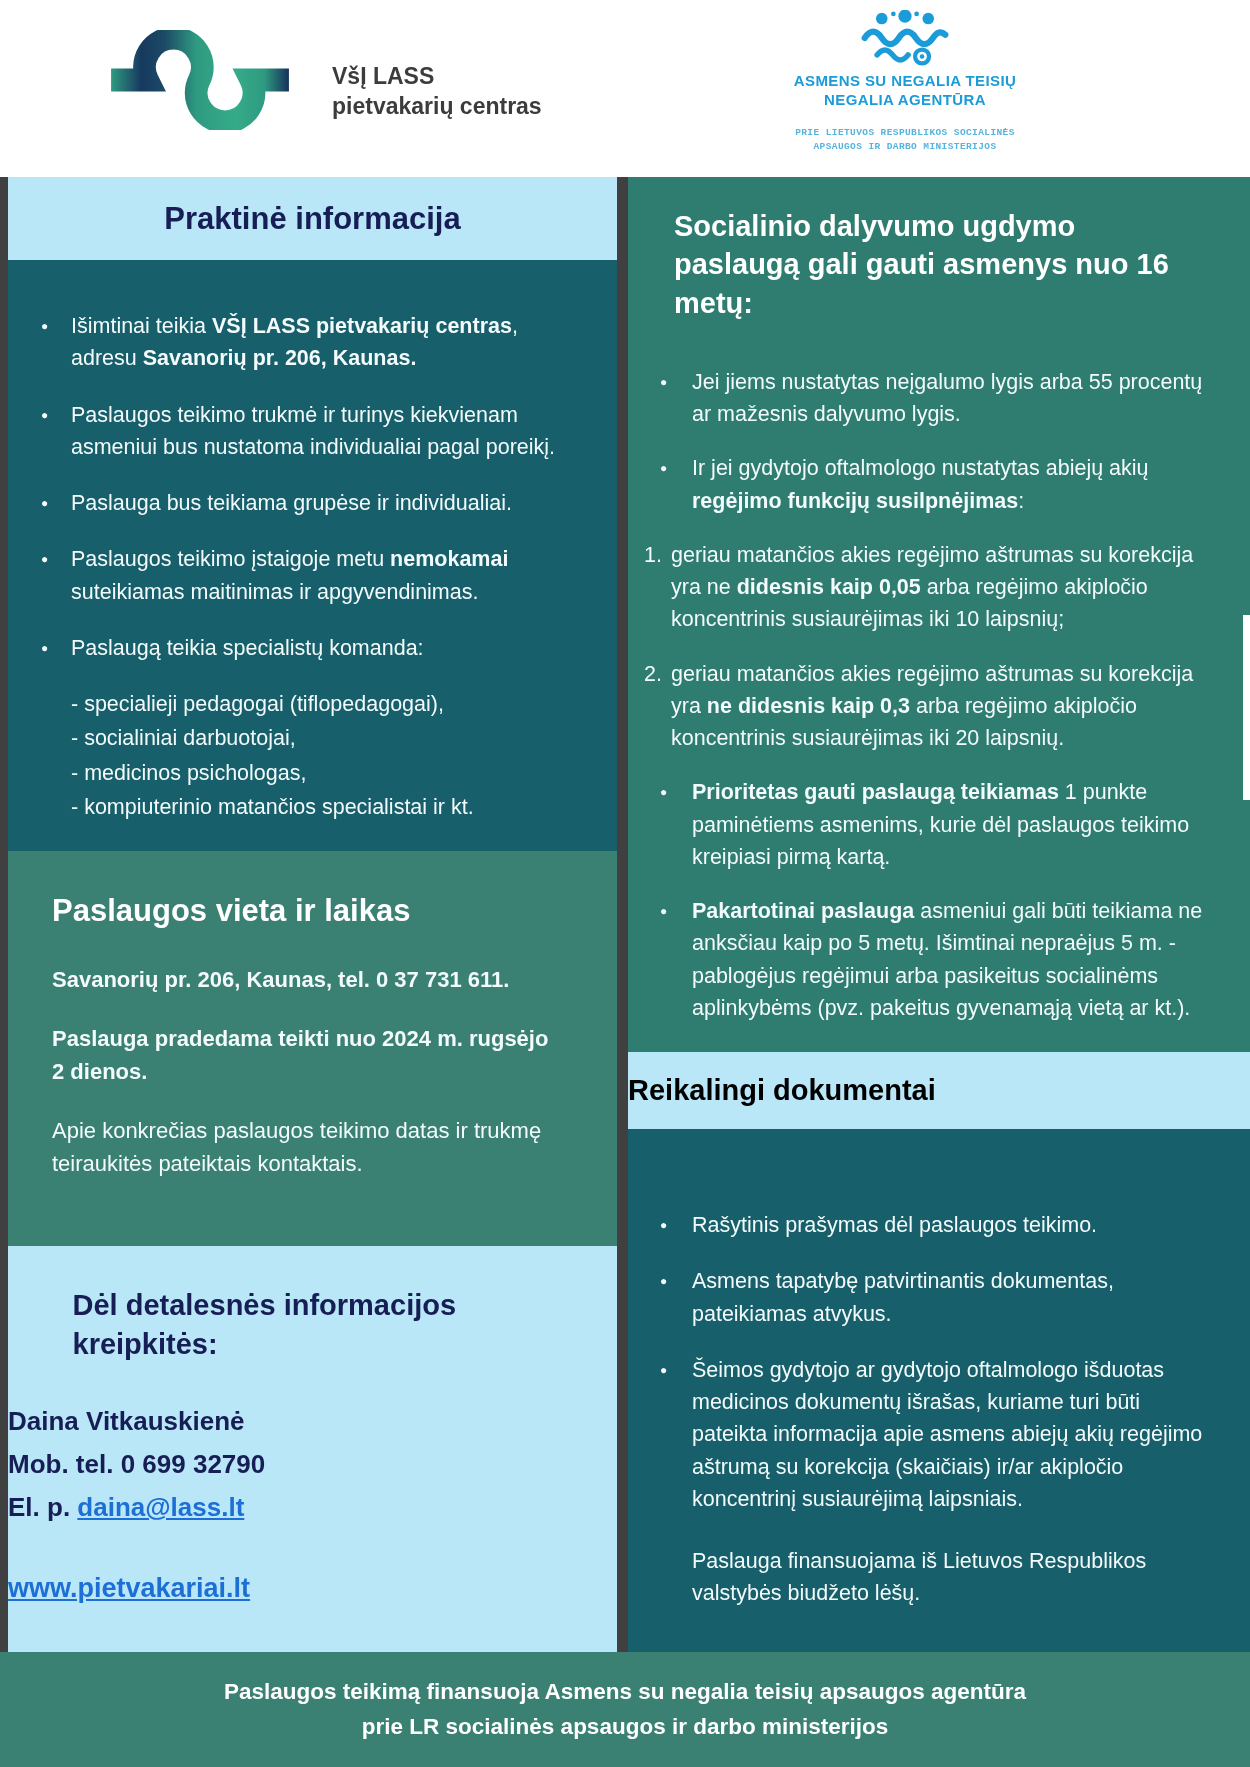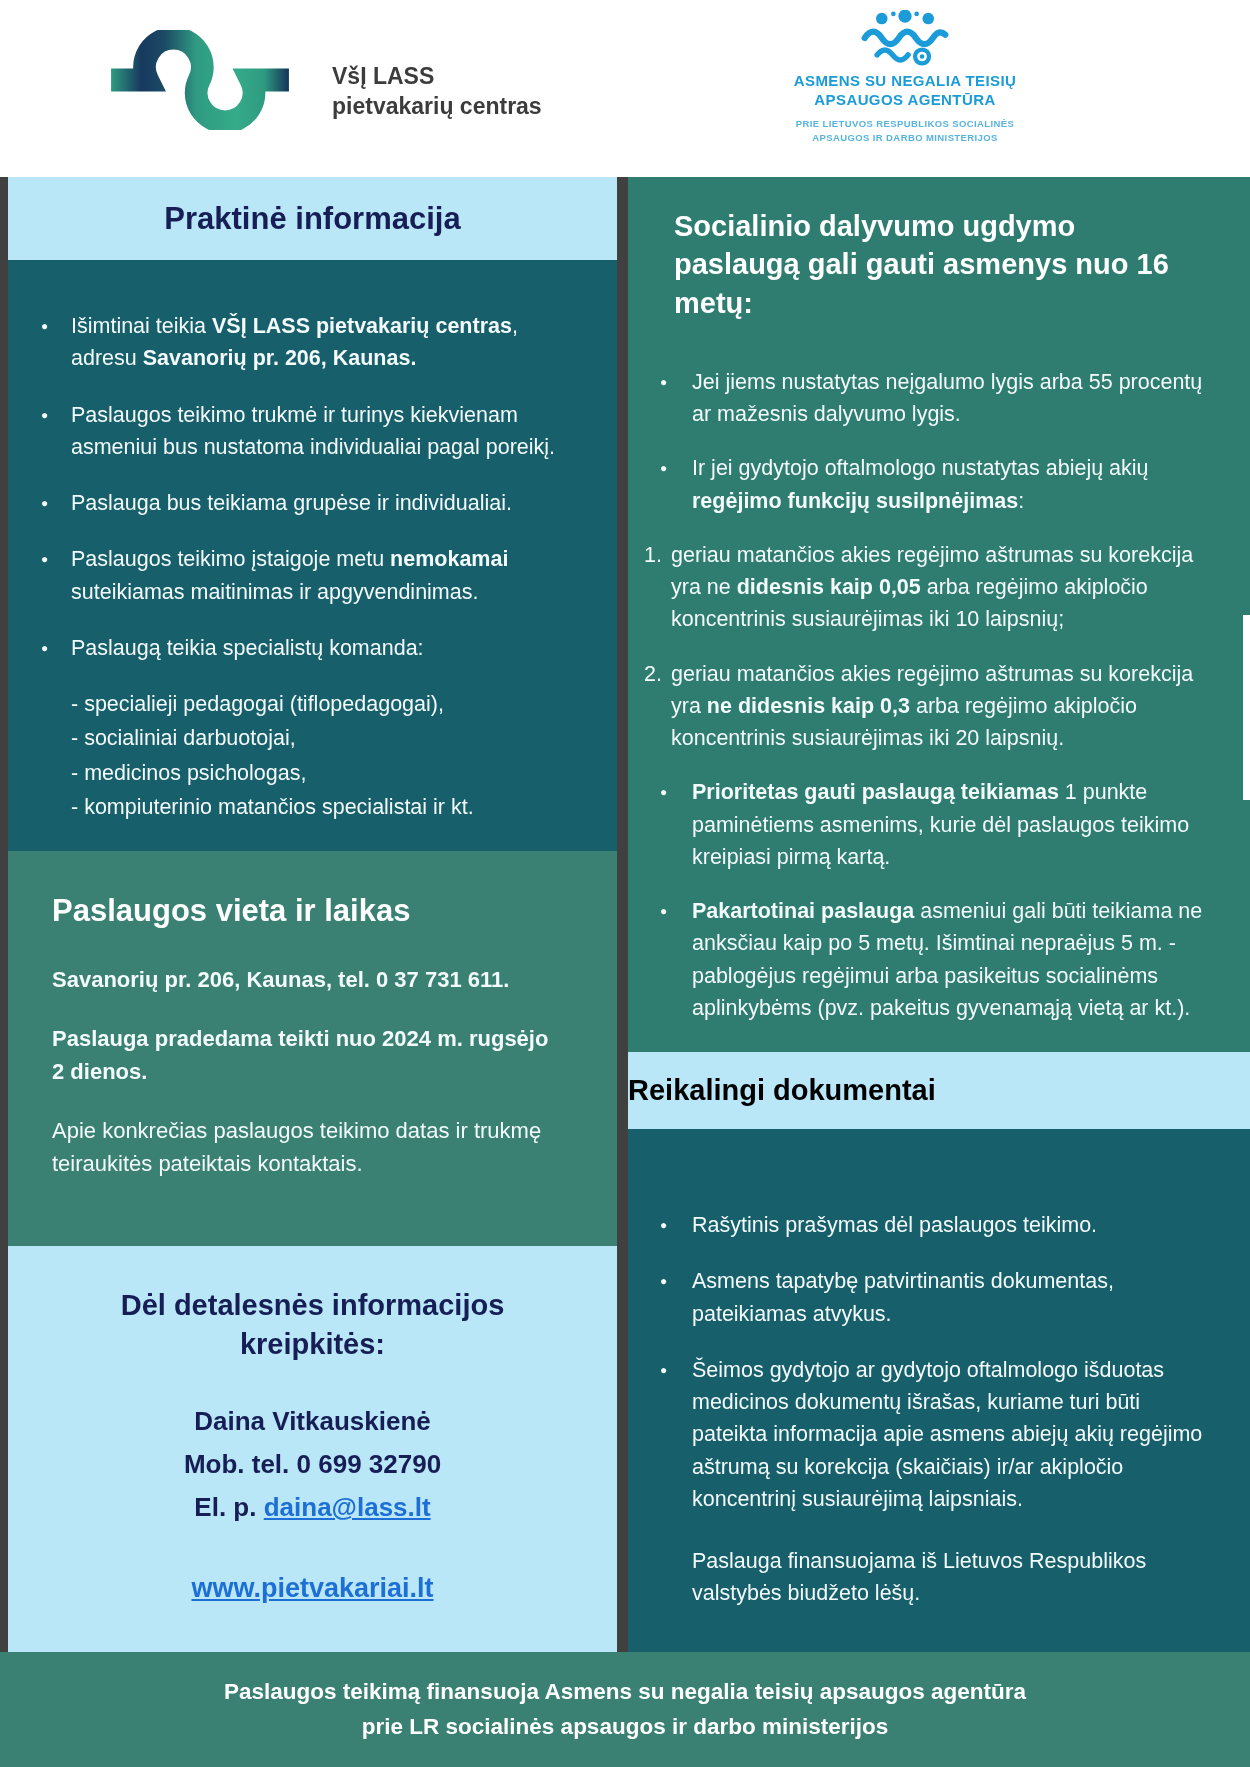--- a/index.html
+++ b/index.html
@@ -16,32 +16,32 @@
   body{font-family:"Liberation Sans", sans-serif; background:#ffffff;}
   .page{position:relative;width:1250px;height:1767px;background:#404040;overflow:hidden;}
 
   
   .header{position:absolute;left:0;top:0;width:1250px;height:177px;background:#ffffff;}
   .lass-logo{position:absolute;left:105px;top:30px;width:190px;height:100px;}
   .lass-title{position:absolute;left:332px;top:62px;color:#3c3c3c;font-weight:bold;font-size:23px;line-height:1.3;}
   .agency{position:absolute;left:690px;top:10px;width:430px;text-align:center;}
   .agency-icon{width:104px;height:62px;margin:0 auto;display:block;}
   .agency-main{color:var(--logo-blue);font-weight:bold;font-size:15px;line-height:1.25;letter-spacing:.4px;}
-  .agency-sub{color:#57b4de;font-weight:bold;font-size:9.5px;line-height:1.5;letter-spacing:.4px;margin-top:7px;}
+  .agency-sub{color:#57b4de;font-weight:bold;font-size:9.5px;line-height:1.5;letter-spacing:.4px;margin-top:16px;font-family:Liberation Mono, monospace;}
 
   
   .col-left{position:absolute;left:8px;top:177px;width:609px;}
   .col-right{position:absolute;left:628px;top:177px;width:622px;}
 
   .band{height:83px;background:var(--lightblue);display:flex;align-items:center;justify-content:center;}
   .band .h{color:var(--navy);font-weight:bold;font-size:31px;}
 
   .left-teal{height:591px;background:var(--teal);padding:50px 38px 0 30px;box-sizing:border-box;}
   .left-green{height:395px;background:var(--green-alt);padding:42px 42px 0 44px;box-sizing:border-box;}
-  .left-contact{height:406px;background:var(--lightblue);text-align:center;padding-top:40px;box-sizing:border-box;}
+  .left-contact{height:406px;background:var(--lightblue);text-align:left;padding-top:40px;box-sizing:border-box;}
 
   .right-green{height:875px;background:var(--green-main);padding:30px 34px 0 16px;box-sizing:border-box;}
   .right-band{height:77px;background:var(--lightblue);display:flex;align-items:center;justify-content:flex-start;font-weight:bold;}
   .right-band .h{font-size:29px;}
   .right-teal{height:523px;background:var(--teal);padding:80px 34px 0 16px;box-sizing:border-box;}
 
   
   .li{display:flex;color:var(--ink);font-size:21.5px;line-height:1.5;margin-bottom:24px;}
   .li .marker{flex:0 0 33px;font-size:12px;padding-top:7px;box-sizing:border-box;padding-left:3px;}
   .li .nummarker{flex:0 0 27px;box-sizing:border-box;}
@@ -103,21 +103,21 @@
           <circle cx="45" cy="5" r="3"></circle>
           <circle cx="75" cy="5" r="3"></circle>
         </g>
         <path d="M8,36 q11,-16 22,0 q11,16 22,0 q11,-16 22,0 q11,16 22,0 q8,-12 16,-4" fill="none" stroke="#1b9cd8" stroke-width="8" stroke-linecap="round"></path>
         <path d="M24,58 q10,-13 20,0 q10,13 20,0" fill="none" stroke="#1b9cd8" stroke-width="7" stroke-linecap="round"></path>
         <circle cx="82" cy="60" r="9" fill="none" stroke="#1b9cd8" stroke-width="5.5"></circle>
         <circle cx="82" cy="60" r="3" fill="#1b9cd8"></circle>
       </svg>
       <div class="agency-main">
         <div>ASMENS SU NEGALIA TEISIŲ</div>
-        <div>APSAUGOS AGENTŪRA</div>
+        <div>NEGALIA AGENTŪRA</div>
       </div>
       <div class="agency-sub">
         <div>PRIE LIETUVOS RESPUBLIKOS SOCIALINĖS</div>
         <div>APSAUGOS IR DARBO MINISTERIJOS</div>
       </div>
     </div>
   </div>
 
   <div class="col-left">
     <div class="band">

